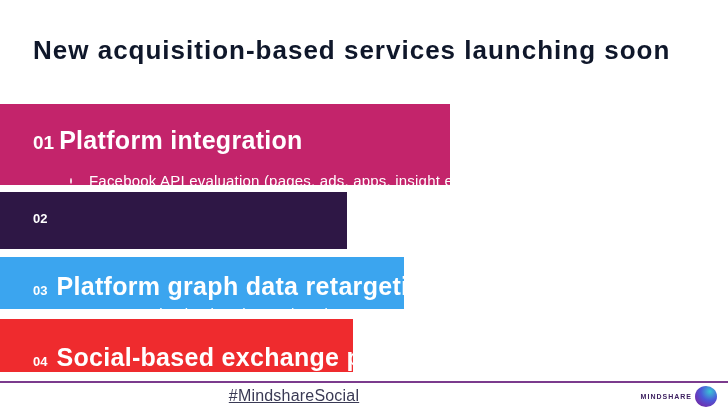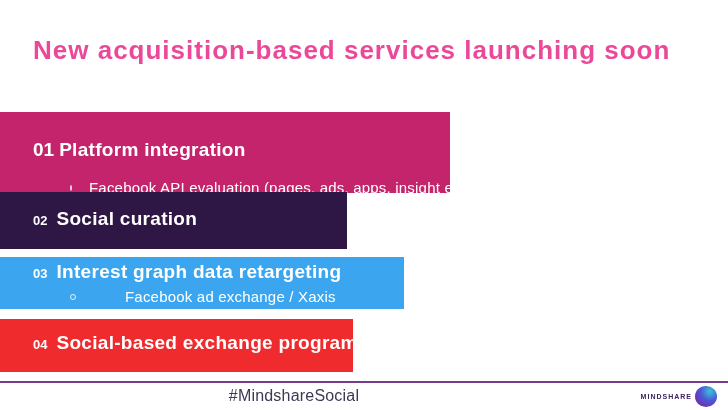--- a/index.html
+++ b/index.html
@@ -12,85 +12,85 @@
   }
   .slide-title{
     position:absolute;left:33px;top:36px;margin:0;
     font-size:26px;font-weight:bold;letter-spacing:1px;
     line-height:1.1;white-space:nowrap;
   }
   .bar{
     position:absolute;left:0;box-sizing:border-box;
     color:#ffffff;
   }
-  .bar1{top:112px;width:450px;height:81px;padding:27px 0 0 33px;}
+  .bar1{top:104px;width:450px;height:81px;padding:11px 0 0 33px;}
   .bar2{top:192px;width:347px;height:57px;padding:16px 0 0 33px;}
   .bar3{top:257px;width:404px;height:52px;padding:4px 4px 0 33px;}
   .bar4{top:319px;width:353px;height:53px;padding:13px 0 0 33px;}
   .bar-head{display:flex;align-items:baseline;line-height:22px;white-space:nowrap;}
   .num{font-weight:bold;}
   .num-lg{font-size:19px;margin-right:5px;}
   .num-sm{font-size:13px;margin-right:9px;}
-  .bar-label{font-size:19px;font-weight:bold;letter-spacing:0.3px;}
+  .bar-label{font-size:25px;font-weight:bold;letter-spacing:0.3px;margin-top:14px;}
   .bullet-row{display:flex;align-items:center;white-space:nowrap;}
   .bar1 .bullet-row{margin-top:18px;}
   .bar3 .bullet-row{margin-top:3px;gap:32px;}
   .bullet-circle{
     display:inline-block;width:4px;height:4px;margin-left:37px;margin-right:17px;
     border:1px solid rgba(255,255,255,0.85);border-radius:50%;
   }
   .bullet-text{font-size:15px;letter-spacing:0.2px;}
   .footer-divider{position:absolute;left:0;top:381px;width:728px;height:2px;}
   .hashtag{
     position:absolute;left:0;top:387px;width:588px;
     text-align:center;font-size:16px;letter-spacing:0.2px;
     color:#3A3A55;
+    text-decoration:underline;
   }
   .brand{
     position:absolute;right:11px;top:386px;
     display:flex;align-items:center;
   }
   .brand-name{
     font-size:7px;font-weight:bold;letter-spacing:1px;
     color:#3E2161;margin-right:3px;
   }
   .brand-logo{
     display:inline-block;width:22px;height:21px;border-radius:50%;
     background:radial-gradient(circle at 68% 26%, #39c4d6 0%, #4b59d8 42%, #6b35b5 72%, #5c2a8f 100%);
   }
 </style>
 </head>
 <body>
 
 <div class="slide">
 
-  <h1 class="slide-title" style="color: #ec4899;">New acquisition-based services launching soon</h1>
+  <h1 class="slide-title" style="color: #0f172a;">New acquisition-based services launching soon</h1>
 
   <section class="bar bar1" style="background: rgb(195, 36, 107);">
     <div class="bar-head">
       <span class="num num-lg">01</span>
       <span class="bar-label">Platform integration</span>
     </div>
     <div class="bullet-row">
       <span class="bullet-circle"></span>
       <span class="bullet-text">Facebook API evaluation (pages, ads, apps, insight etc.)</span>
     </div>
   </section>
 
   <section class="bar bar2" style="background: rgb(46, 23, 69);">
     <div class="bar-head">
       <span class="num num-sm">02</span>
-      <span class="bar-label">Social curation</span>
     </div>
   </section>
 
   <section class="bar bar3" style="background: rgb(59, 165, 239);">
     <div class="bar-head">
       <span class="num num-sm">03</span>
-      <span class="bar-label">Interest graph data retargeting</span>
+      <span class="bar-label">Platform graph data retargeting</span>
     </div>
     <div class="bullet-row">
       <span class="bullet-circle"></span>
       <span class="bullet-text">Facebook ad exchange / Xaxis</span>
     </div>
   </section>
 
   <section class="bar bar4" style="background: rgb(239, 43, 46);">
     <div class="bar-head">
       <span class="num num-sm">04</span>

